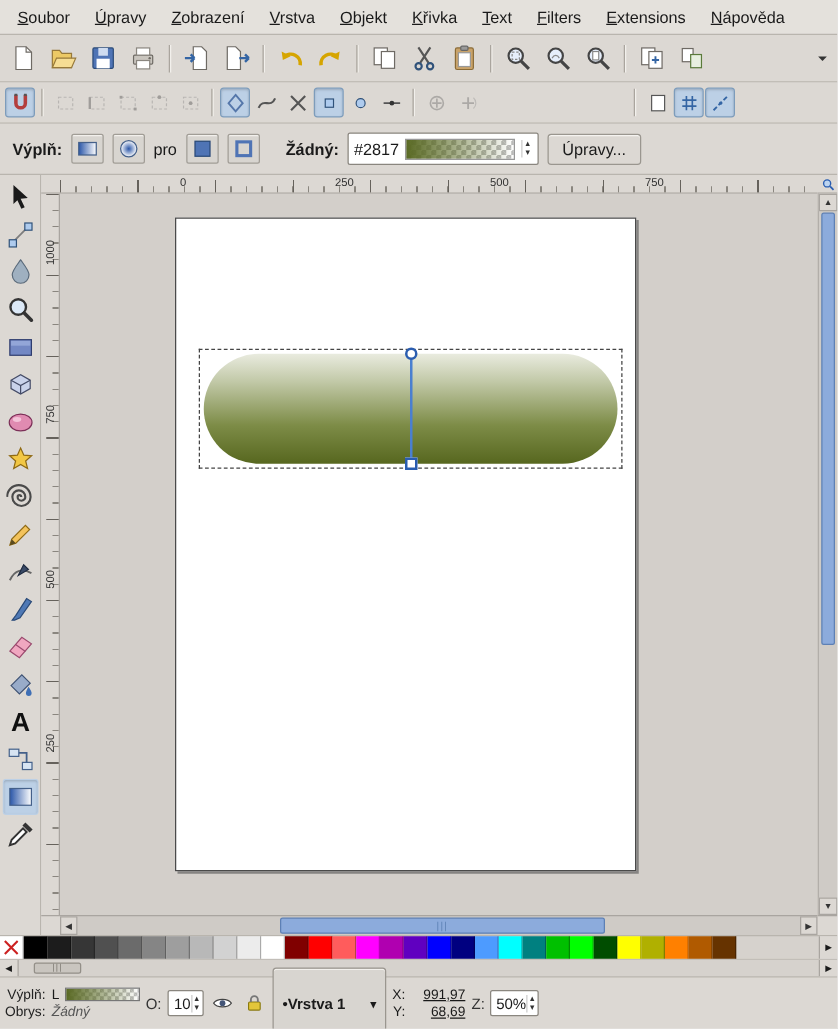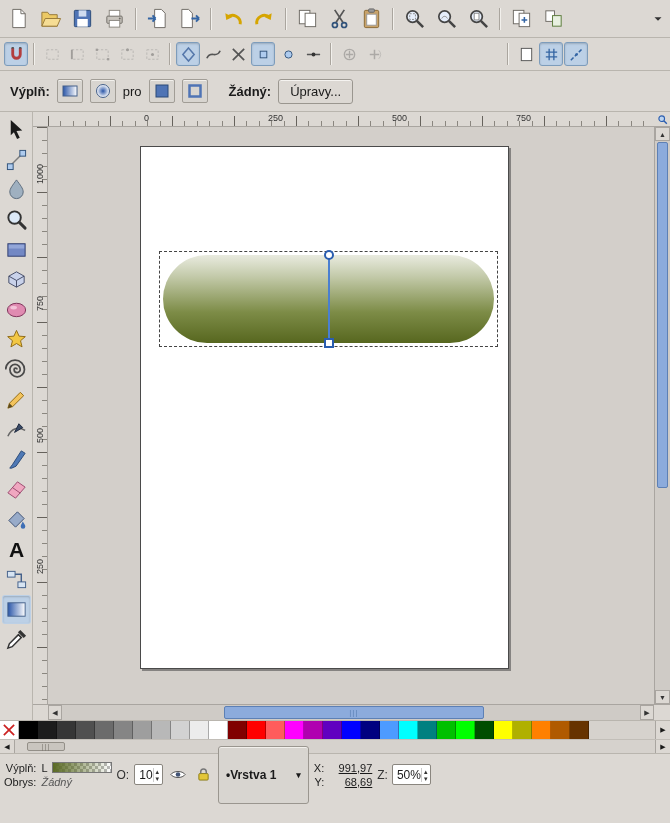--- a/index.html
+++ b/index.html
@@ -86,20 +86,33 @@
   .xyrow{display:flex;gap:4px;}
   .xyval{min-width:44px;text-align:right;text-decoration:underline;}
   .zblock{display:flex;align-items:center;gap:4px;}
   .dark{color:#333;}
 </style>
 </head>
 <body>
 
 <div class="win">
 
+  <div class="bar menubar">
+
+  <span class="mi">Soubor</span>
+      <span class="mi">Úpravy</span>
+      <span class="mi">Zobrazení</span>
+      <span class="mi">Vrstva</span>
+      <span class="mi">Objekt</span>
+      <span class="mi">Křivka</span>
+      <span class="mi">Text</span>
+      <span class="mi">Filters</span>
+      <span class="mi">Extensions</span>
+      <span class="mi">Nápověda</span>
+    </div>
 
   <div class="bar cmdbar">
     <span class="ibtn">
         <svg viewBox="0 0 24 24">
           <path d="M6 2.5h8.5L19 7v14.5H6z" fill="#fff" stroke="#6e6a64"></path>
           <path d="M14.5 2.5V7H19" fill="none" stroke="#6e6a64"></path>
         </svg>
       </span>
     <span class="ibtn">
         <svg viewBox="0 0 24 24">
@@ -343,20 +356,28 @@
         <svg viewBox="0 0 18 18">
           <rect x="3" y="3" width="12" height="12" fill="#4f74b5" stroke="#2a4a78"></rect>
         </svg>
       </span>
     <span class="minibtn">
         <svg viewBox="0 0 18 18">
           <rect x="3.5" y="3.5" width="11" height="11" fill="none" stroke="#4f74b5" stroke-width="2.5"></rect>
         </svg>
       </span>
     <span class="lblb" style="margin-left:14px;">Žádný:</span>
+    <span class="combo">
+      <span>#2817</span>
+      <span class="combo-swatch"></span>
+      <span class="spin">
+          <span>▴</span>
+          <span>▾</span>
+        </span>
+    </span>
     <span class="btn">Úpravy...</span>
   </div>
 
   <div class="main">
     <div class="toolbox">
       <span class="tbtn">
           <svg viewBox="0 0 24 24">
             <path d="M6 2l12 11-6 .6 3.4 7-2.8 1.3-3.3-7L6 18z" fill="#1a1a1a"></path>
           </svg>
         </span>

